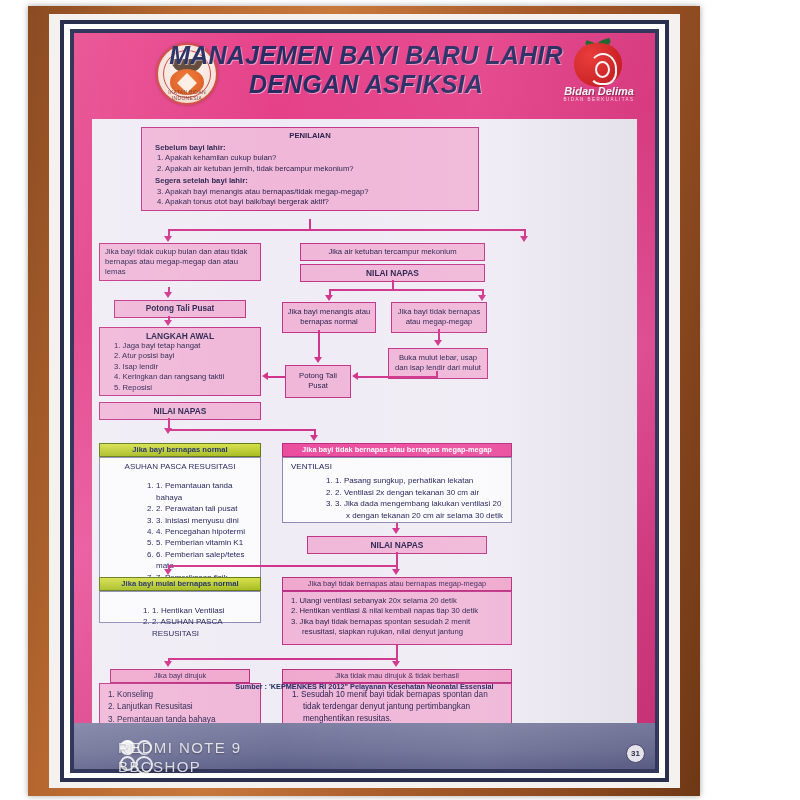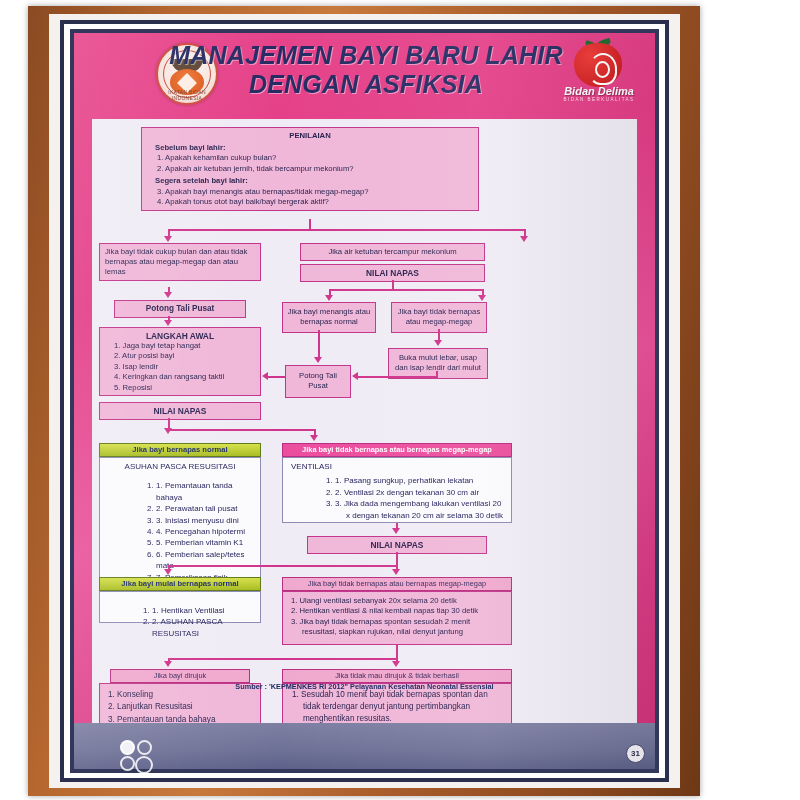--- a/index.html
+++ b/index.html
@@ -344,14 +344,18 @@
     <div id="footband"></div>
     <div id="pageno">31</div>
   </div>
 
   <div id="wmdots">
     <i class="d1"></i>
       <i class="d2"></i>
       <i class="d3"></i>
       <i class="d4"></i>
   </div>
+  <div id="wm">
+    <div>REDMI NOTE 9</div>
+    <div>BBCSHOP</div>
+  </div>
 
 </div>
 
 </body></html>

